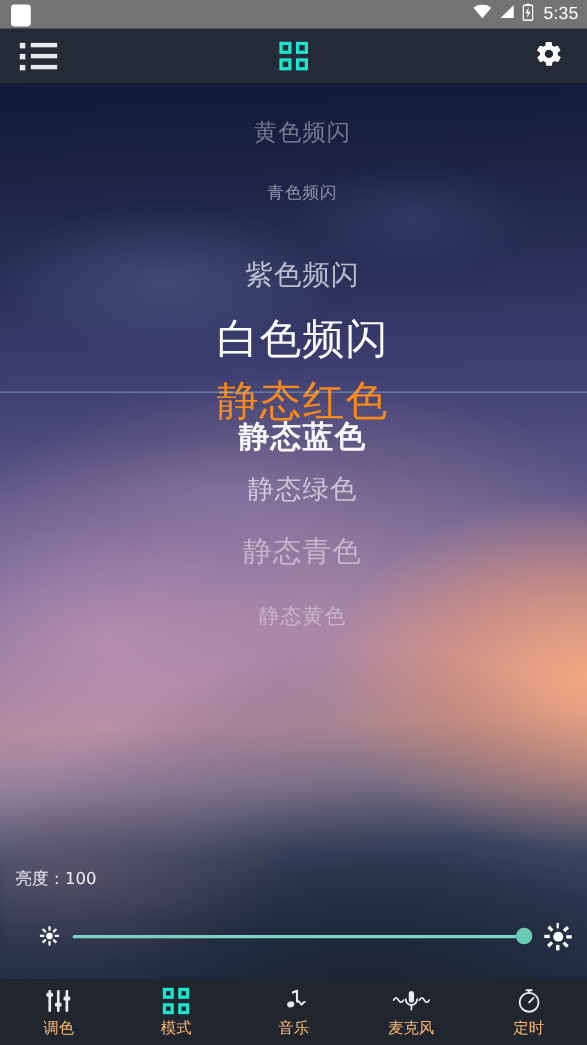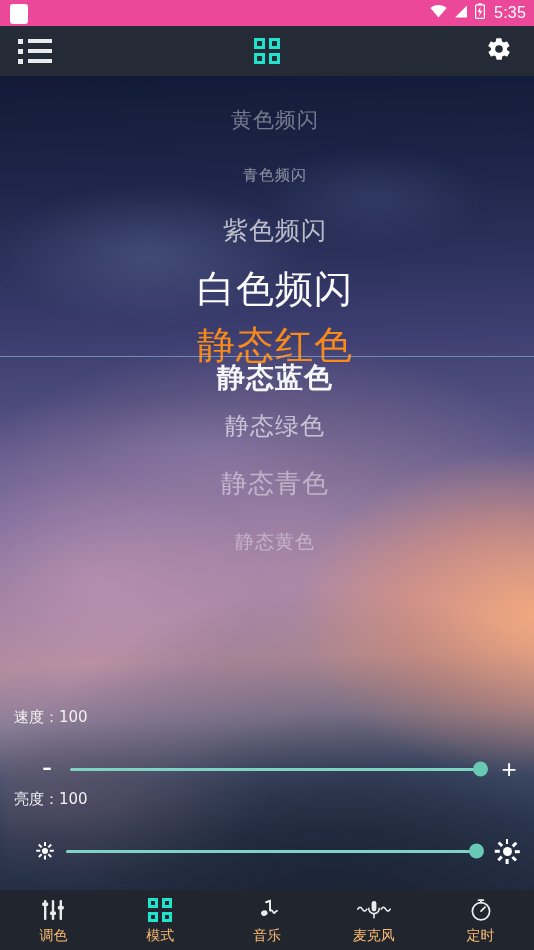--- a/index.html
+++ b/index.html
@@ -12,21 +12,21 @@
   #app {
     position:relative;
     width:534px; height:950px;
     display:flex; flex-direction:column;
     overflow:hidden;
   }
 
   
   .status-bar {
     height:26px; flex:0 0 26px;
-    background:#ec4899;
+    background:#737373;
     display:flex; align-items:center;
     padding:0 8px 0 10px;
     position:relative; z-index:40;
   }
   .status-left { display:flex; align-items:center; gap:6px; }
   .notif-square {
     width:18px; height:20px; background:#fff; border-radius:3px;
     display:block; margin-top:1px;
   }
   .status-right {
@@ -124,21 +124,21 @@
     width:100%; text-align:center;
     color:#fff;
     white-space:nowrap;
     cursor:pointer;
     font-family:"DejaVu Sans","Liberation Sans",sans-serif;
     line-height:1;
     padding-left:16px;
   }
   .pi-0 { font-size:21px; opacity:.40; margin-top:34px; letter-spacing:1px; }
   .pi-1 { font-size:15px; opacity:.50; margin-top:37px; letter-spacing:1px; }
-  .pi-2 { font-size:25px; opacity:.68; margin-top:35px; letter-spacing:1px; }
+  .pi-2 { font-size:25px; opacity:.68; margin-top:54px; letter-spacing:1px; }
   .pi-3 { font-size:38px; opacity:.98; margin-top:27px; letter-spacing:1px; }
   .pi-4 {
     font-size:38px; color:#f8891b; opacity:1; margin-top:18px;
     letter-spacing:1px;
   }
   .pi-5 { font-size:28px; opacity:.95; letter-spacing:1px;font-weight:bold; }
   .pi-6 { font-size:24px; opacity:.62; margin-top:22px; letter-spacing:1px; }
   .pi-7 { font-size:26px; opacity:.45; margin-top:32px; letter-spacing:1px; }
   .pi-8 { font-size:19px; opacity:.38; margin-top:36px; letter-spacing:1px; }
 
@@ -291,31 +291,20 @@
       <div class="picker-item pi-3">白色频闪</div>
       <div class="picker-item pi-4">静态红色</div>
       <div class="picker-item pi-5">静态蓝色</div>
       <div class="picker-item pi-6">静态绿色</div>
       <div class="picker-item pi-7">静态青色</div>
       <div class="picker-item pi-8">静态黄色</div>
     </div>
 
     <div class="sliders">
 
-      <div class="slider-block">
-        <div class="slider-label">速度：100</div>
-        <div class="slider-row">
-          <span class="side-ctl minus">-</span>
-          <span class="slider-track-wrap">
-            <span class="slider-track"></span>
-            <span class="slider-thumb"></span>
-          </span>
-          <span class="side-ctl">+</span>
-        </div>
-      </div>
 
       <div class="slider-block">
         <div class="slider-label">亮度：100</div>
         <div class="slider-row">
           <span class="sun sun-sm">
             <span class="core"></span>
             <span class="ray" style="transform:rotate(0deg) translateY(-7px)"></span>
             <span class="ray" style="transform:rotate(45deg) translateY(-7px)"></span>
             <span class="ray" style="transform:rotate(90deg) translateY(-7px)"></span>
             <span class="ray" style="transform:rotate(135deg) translateY(-7px)"></span>

